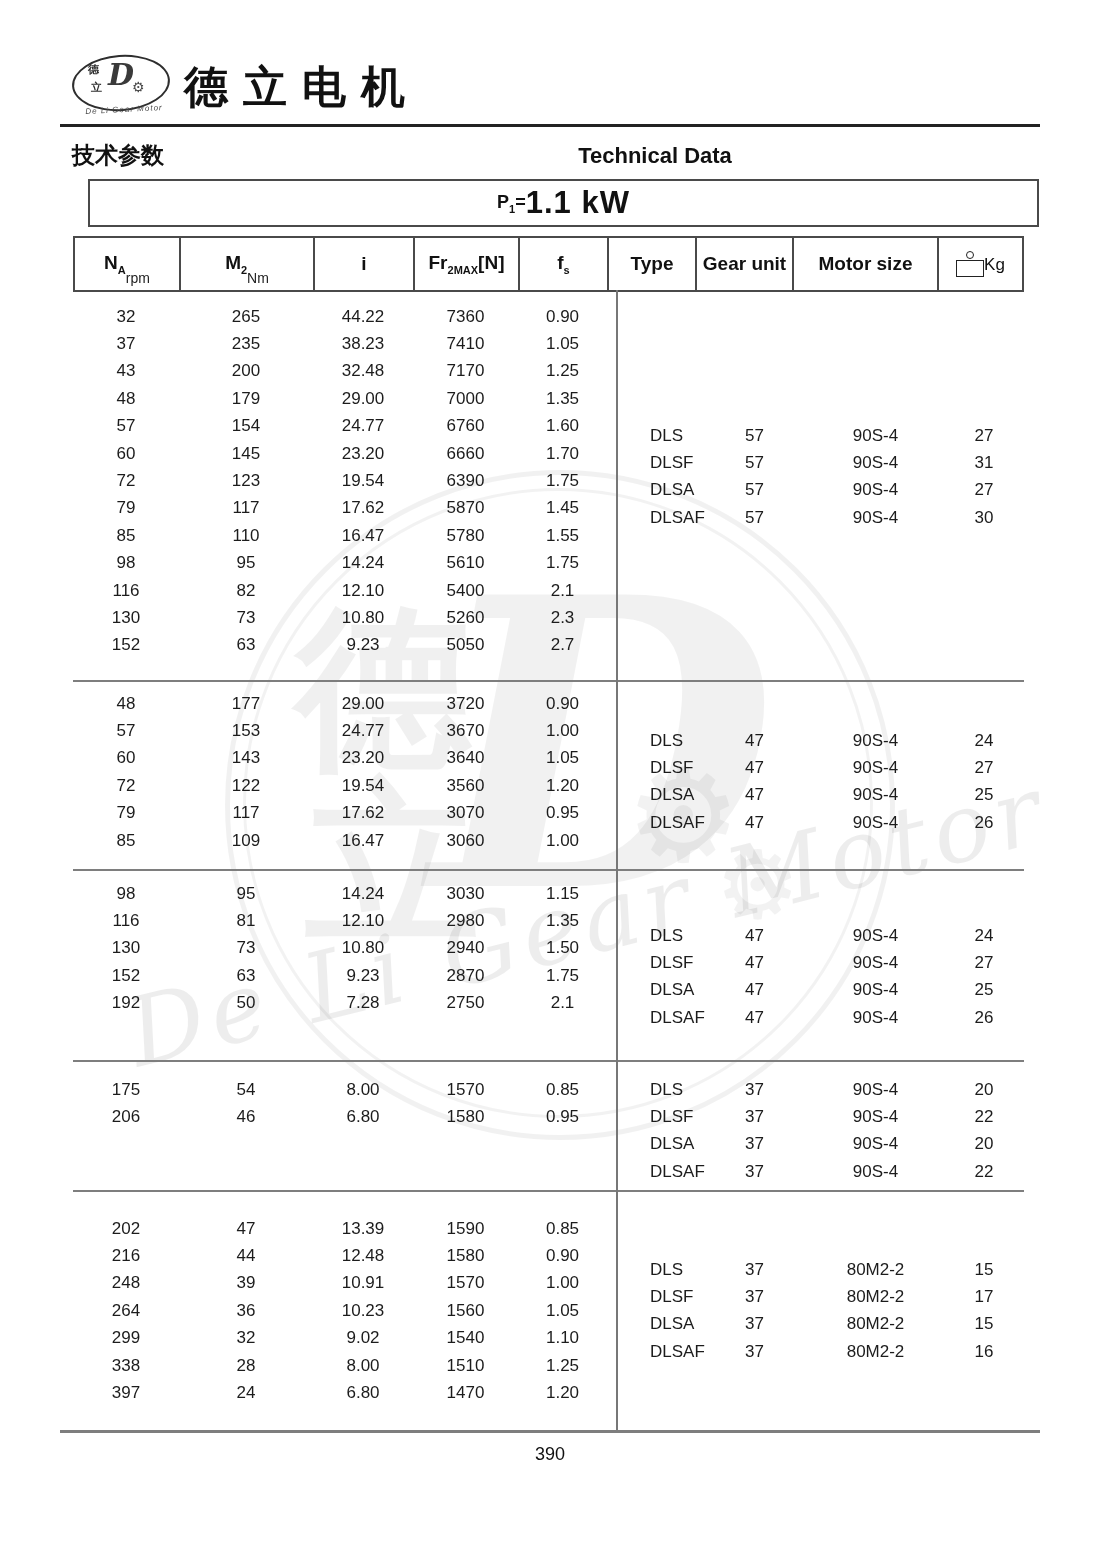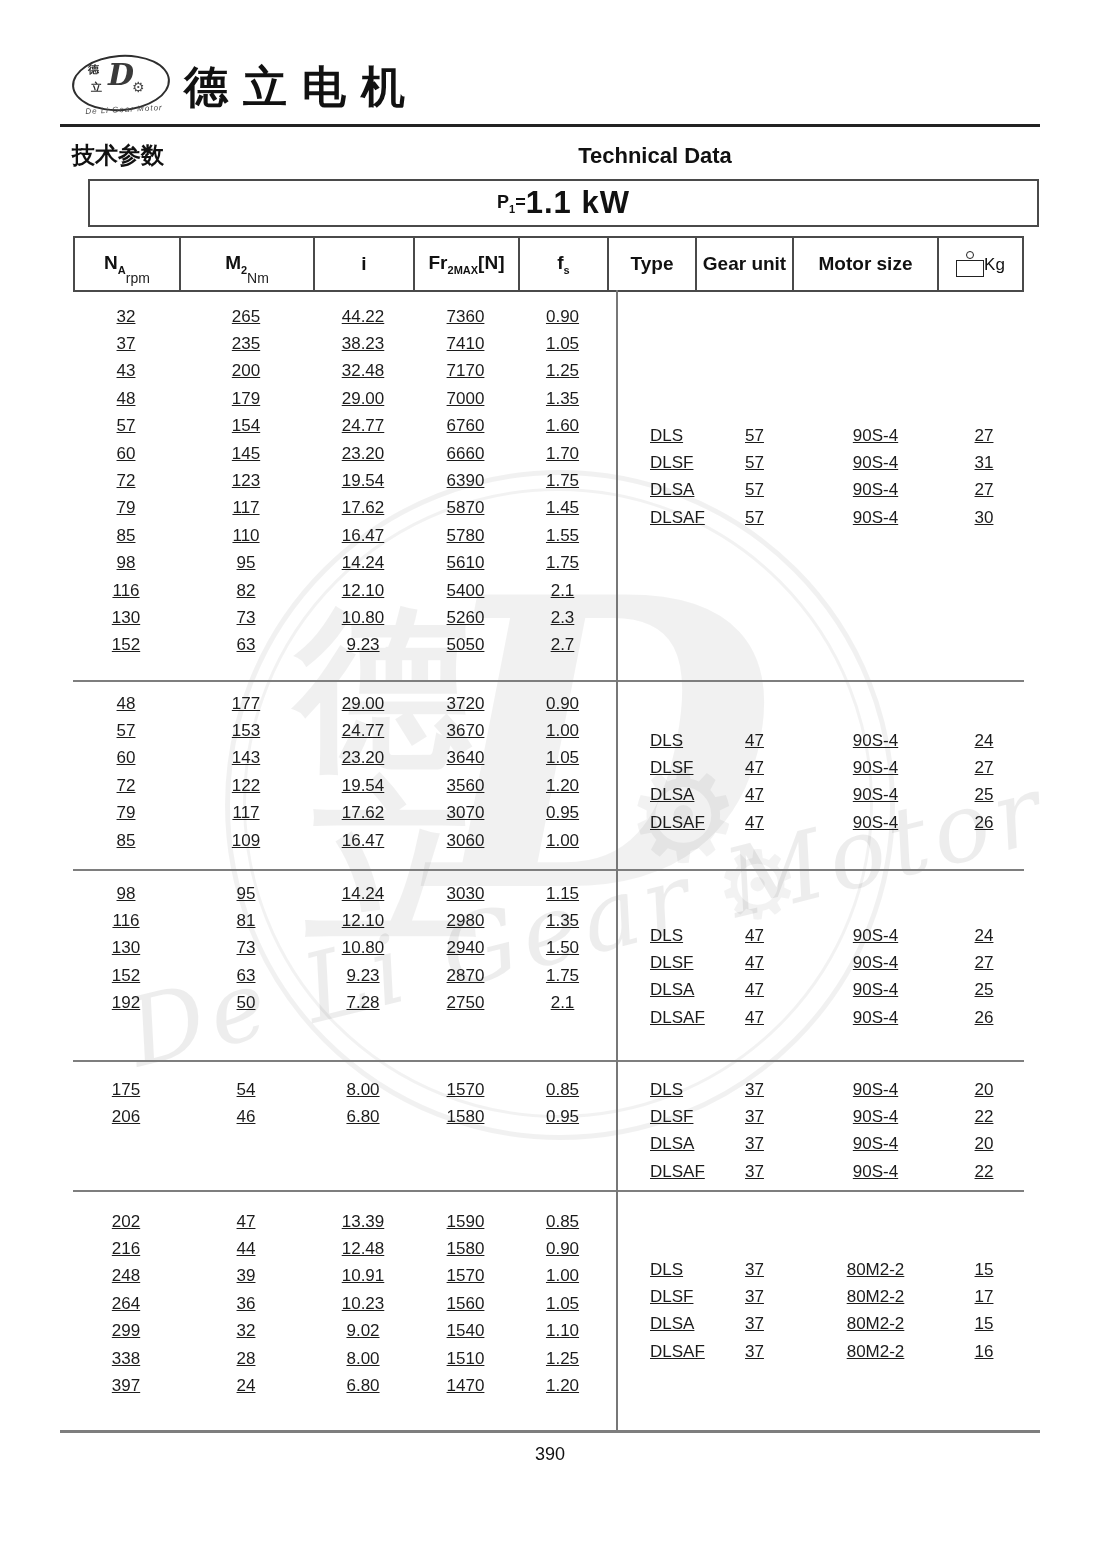--- a/index.html
+++ b/index.html
@@ -65,30 +65,30 @@
   .th-main{font-size:19px;font-weight:bold;color:#111;}
   .th-main sub{font-size:11px;font-weight:bold;}
   .th-unit{font-size:14px;color:#222;margin-top:28px;}
   .kg-icon{display:flex;flex-direction:column;align-items:center;}
   .kg-ring{width:6px;height:6px;border:1.5px solid #222;border-radius:50%;margin-bottom:1px;}
   .kg-body{width:26px;height:15px;border:1.5px solid #222;}
   .kg-label{font-size:17px;color:#111;margin-top:1px;}
   
   .tbody{position:absolute;left:73px;top:290px;width:951px;height:1142px;}
   .vline{position:absolute;left:543px;top:0;bottom:0;width:2px;background:#777;}
-  .group{display:flex;box-sizing:border-box;text-decoration:underline;}
+  .group{display:flex;box-sizing:border-box;}
   .group.sep{border-bottom:2px solid #7e7e7e;}
   .g-left{width:543px;box-sizing:border-box;}
   .g-right{flex:1;box-sizing:border-box;padding-left:2px;}
   .g1{height:392px;} .g2{height:189px;} .g3{height:191px;} .g4{height:130px;} .g5{height:238px;}
   .g1 .g-left{padding-top:13px;} .g1 .g-right{padding-top:132px;}
   .g2 .g-left{padding-top:8px;}  .g2 .g-right{padding-top:45px;}
   .g3 .g-left{padding-top:9px;}  .g3 .g-right{padding-top:51px;}
   .g4 .g-left{padding-top:14px;} .g4 .g-right{padding-top:14px;}
-  .g5 .g-left{padding-top:16px;} .g5 .g-right{padding-top:64px;}
+  .g5 .g-left{padding-top:23px;} .g5 .g-right{padding-top:64px;}
   .trow{display:grid;grid-template-columns:106px 134px 100px 105px 89px;height:27.4px;
     align-items:center;font-size:17px;}
   .trow .cell{text-align:center;}
   .mrow{display:grid;grid-template-columns:88px 97px 145px 72px;height:27.4px;
     align-items:center;font-size:17px;}
   .mrow .cell{text-align:center;}
   .mrow .cell:first-child{text-align:left;padding-left:32px;}
   
   .bottom-rule{position:absolute;left:60px;top:1430px;width:980px;height:3px;background:#7e7e7e;}
   .page-num{position:absolute;left:550px;top:1444px;transform:translateX(-50%);

